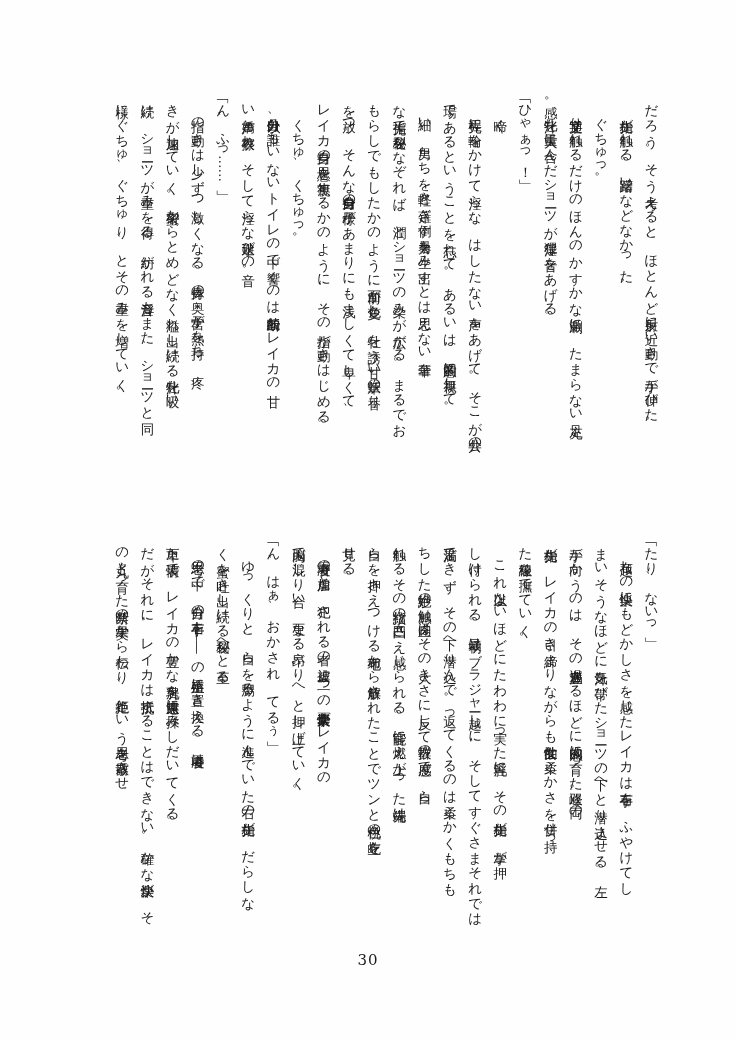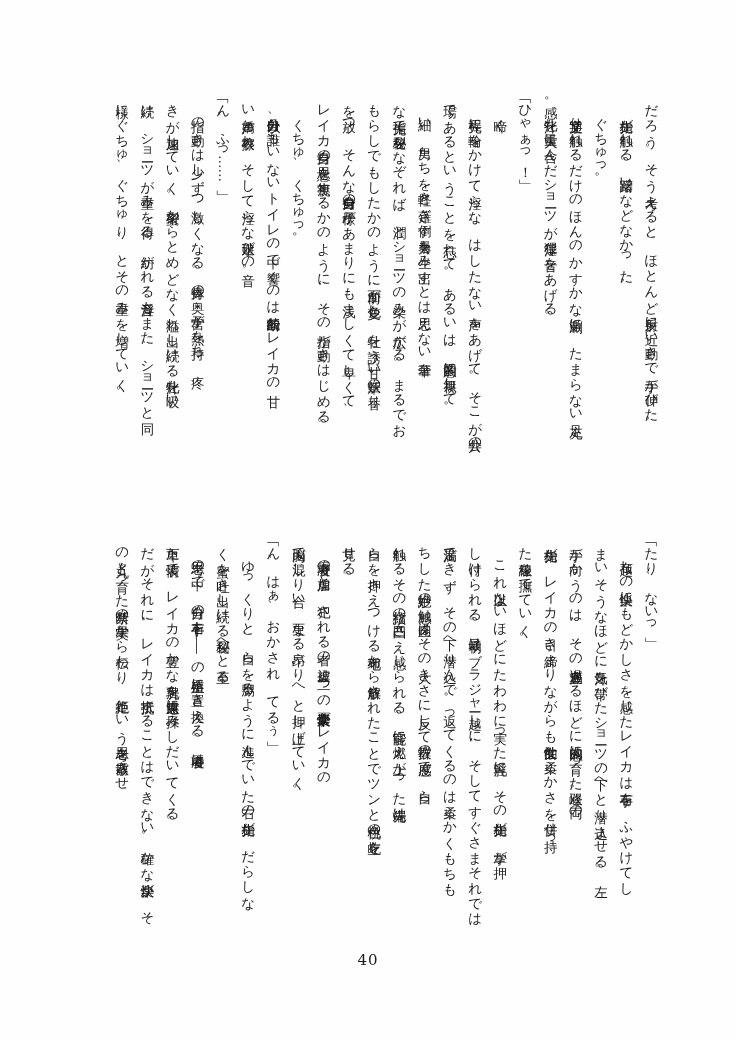--- a/index.html
+++ b/index.html
@@ -95,15 +95,15 @@
       <div class="tcol">脳内で混じり合い、更なる昂ぶりへと押し上げていく。</div>
       <div class="tcol">「ん、はぁ、おかされ、てるぅ」</div>
       <div class="tcol">　ゆっくりと、自らを嬲るように進んでいた右の指先が、だらしな</div>
       <div class="tcol">く蜜を吐き出し続ける秘裂へと至る。</div>
       <div class="tcol">　思考の中で、自分の右手を――の生殖器に置き換える。凌辱者は</div>
       <div class="tcol">下卑た表情で、レイカの豊かな乳房を無遠慮に揉みしだいてくる。</div>
       <div class="tcol">だがそれに、レイカは抵抗することはできない。確かな快楽が、そ</div>
       <div class="tcol">の丸々と育った禁断の果実から伝わり、拒絶という思考を霧散させ</div>
     </div>
 
-  <div class="page-number">40</div>
+  <div class="page-number">30</div>
 
 </div>
 
 </body></html>

